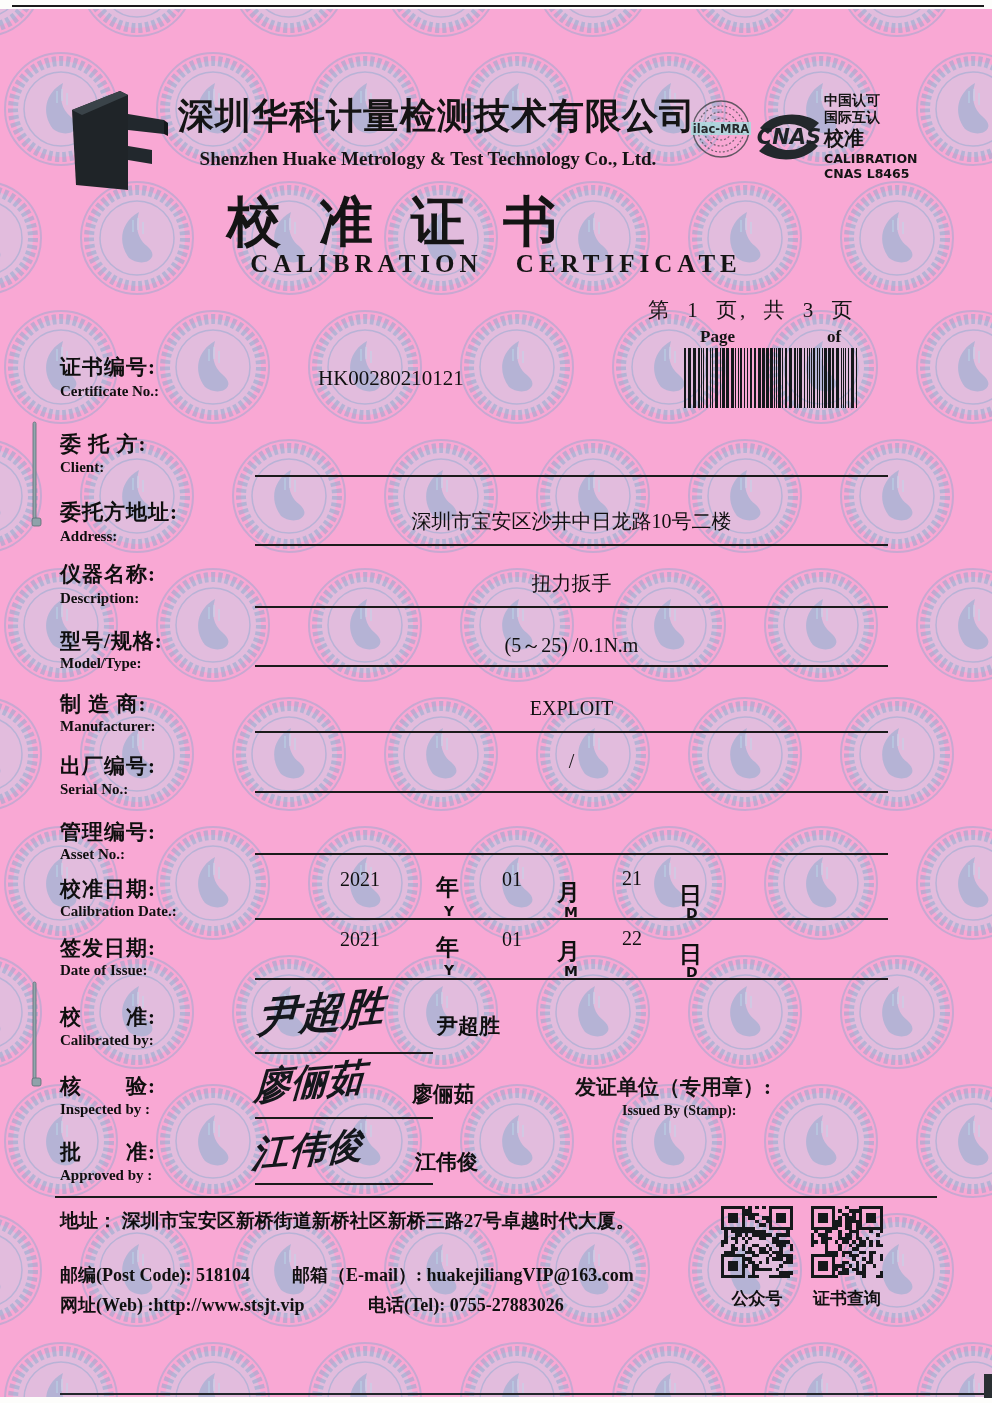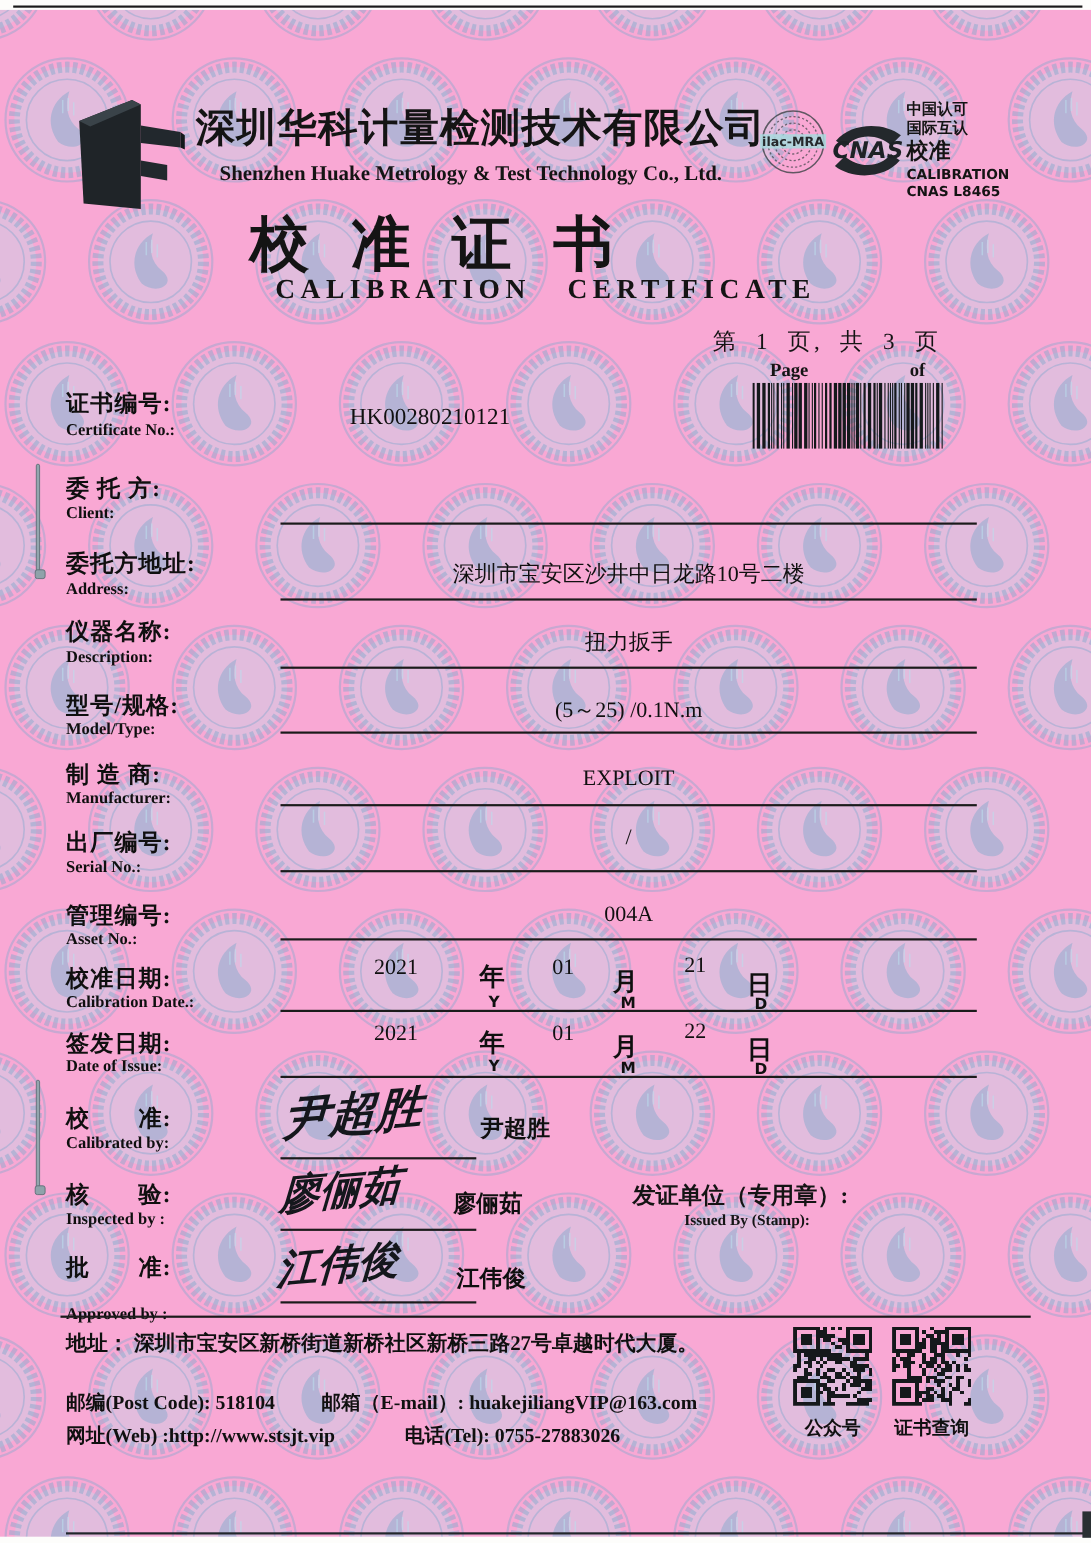--- a/index.html
+++ b/index.html
@@ -839,21 +839,20 @@
   <div class="abs value vwide" style="top:697px;">EXPLOIT</div>
   <div class="rule" style="top:731px;"></div>
 
   <div class="abs cnlabel" style="left:60px;top:752px;">出厂编号:</div>
   <div class="abs enlabel" style="left:60px;top:781px;">Serial No.:</div>
   <div class="abs value vwide" style="top:750px;">/</div>
   <div class="rule" style="top:791px;"></div>
 
   <div class="abs cnlabel" style="left:60px;top:818px;">管理编号:</div>
   <div class="abs enlabel" style="left:60px;top:846px;">Asset No.:</div>
-  <div class="abs value vwide" style="top:820px;">004A</div>
   <div class="rule" style="top:853px;"></div>
 
   <div class="abs cnlabel" style="left:60px;top:875px;">校准日期:</div>
   <div class="abs enlabel" style="left:60px;top:903px;">Calibration Date.:</div>
   <div class="abs dval" style="left:340px;top:868px;">2021</div>
   <div class="abs dunit" style="left:436px;top:872px;">年</div>
   <div class="abs dval" style="left:502px;top:868px;">01</div>
   <div class="abs dunit" style="left:557px;top:877px;">月</div>
   <div class="abs dval" style="left:622px;top:867px;">21</div>
   <div class="abs dunit" style="left:679px;top:880px;">日</div>
@@ -881,21 +880,21 @@
   <div class="abs printed" style="left:437px;top:1012px;">尹超胜</div>
   <div class="rule-short" style="top:1052px;"></div>
 
   <div class="abs cnlabel" style="left:60px;top:1072px;">核　　验:</div>
   <div class="abs enlabel" style="left:60px;top:1101px;">Inspected by :</div>
   <div class="abs sig" style="left:254px;top:1062px;font-size:37px;">廖俪茹</div>
   <div class="abs printed" style="left:412px;top:1080px;">廖俪茹</div>
   <div class="rule-short" style="top:1117px;"></div>
 
   <div class="abs cnlabel" style="left:60px;top:1138px;">批　　准:</div>
-  <div class="abs enlabel" style="left:60px;top:1167px;margin-top:20px;">Approved by :</div>
+  <div class="abs enlabel" style="left:60px;top:1167px;">Approved by :</div>
   <div class="abs sig" style="left:252px;top:1130px;font-size:37px;">江伟俊</div>
   <div class="abs printed" style="left:415px;top:1148px;">江伟俊</div>
   <div class="rule-short" style="top:1183px;"></div>
 
   <div class="abs" style="left:575px;top:1073px;font-weight:bold;font-size:21px;white-space:nowrap;">发证单位（专用章）:</div>
   <div class="abs" style="left:622px;top:1103px;font-weight:bold;font-size:14px;white-space:nowrap;">Issued By (Stamp):</div>
 
   <div class="abs" style="left:55px;top:1196px;width:882px;height:2px;background:#1b1b1b;"></div>
   <div class="abs ftext" style="left:60px;top:1208px;font-size:19px;">地址： 深圳市宝安区新桥街道新桥社区新桥三路27号卓越时代大厦。</div>
   <div class="abs ftext" style="left:60px;top:1263px;font-size:18px;">邮编(Post Code): 518104</div>

